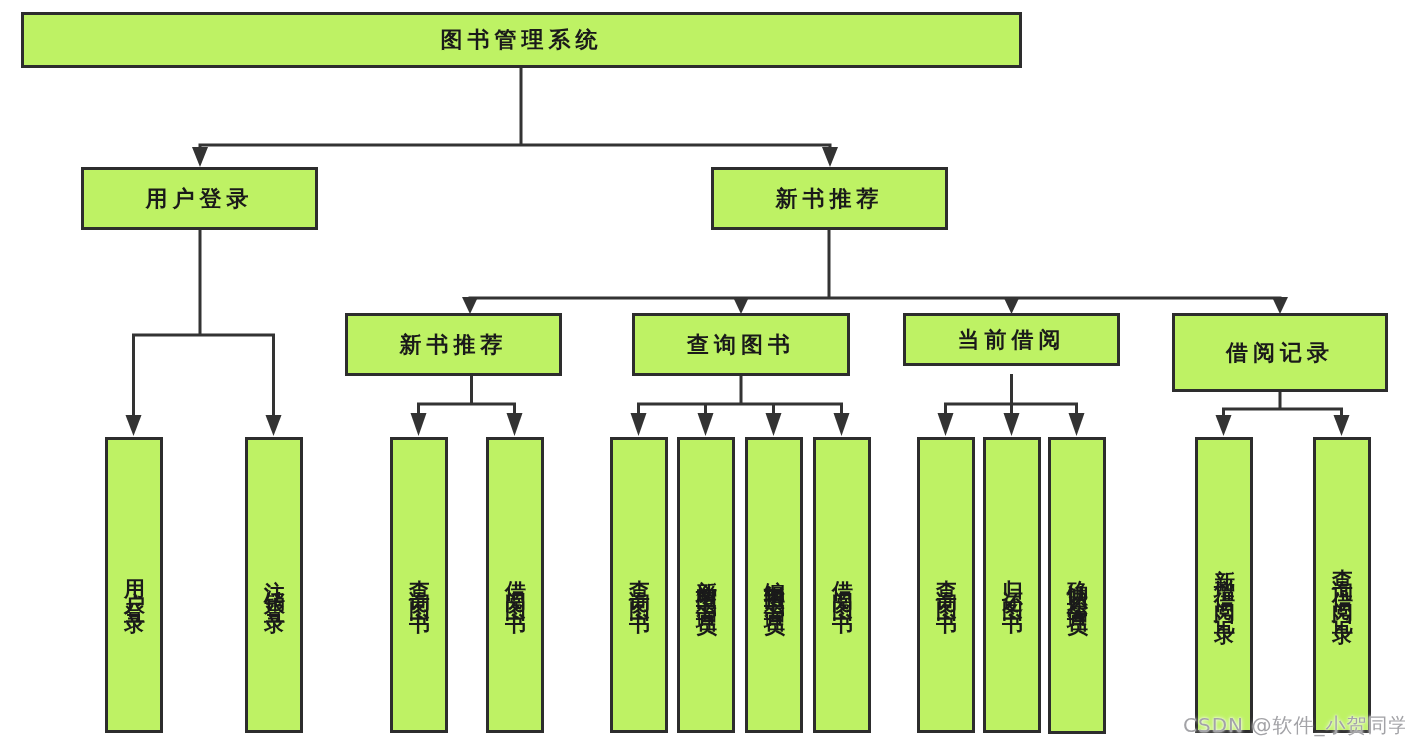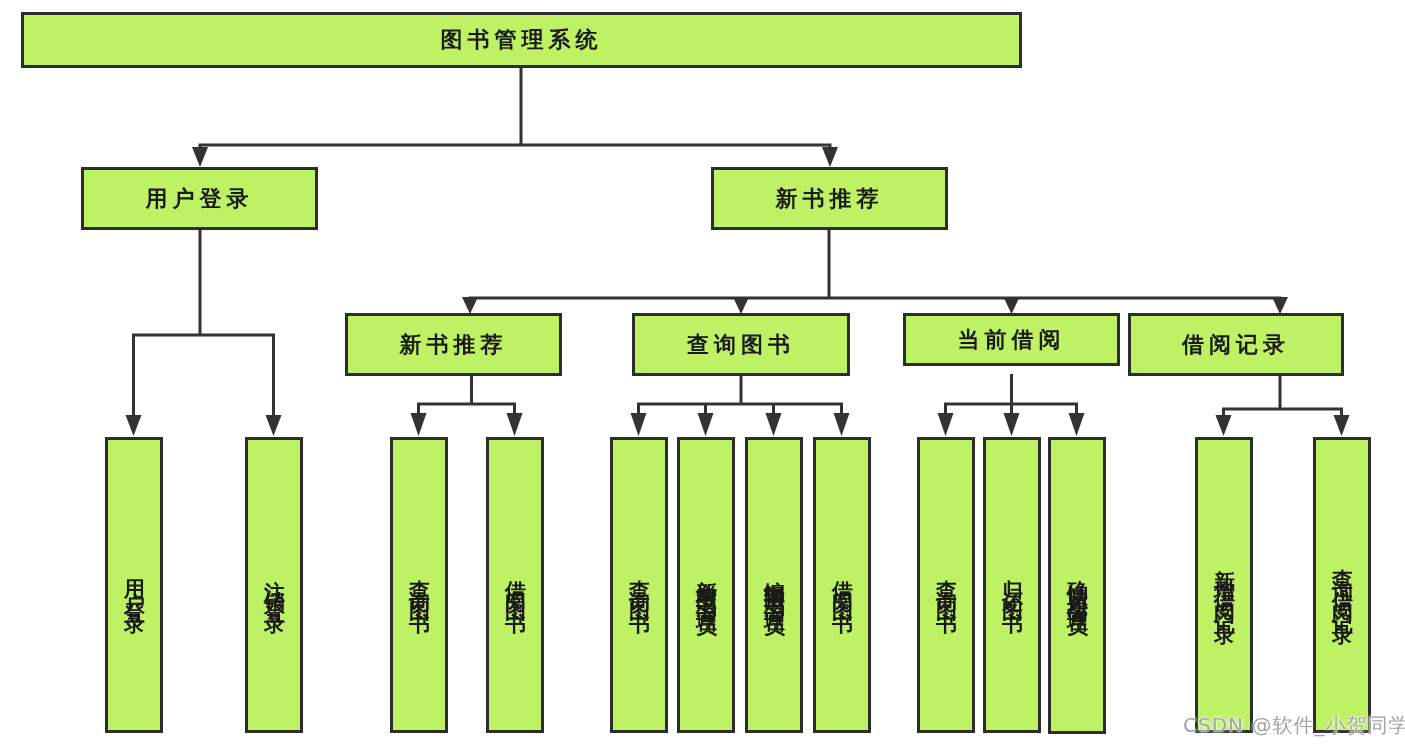--- a/index.html
+++ b/index.html
@@ -126,21 +126,21 @@
 
   <div class="box h" style="left:345px; top:313px; width:217px; height:63px">
     <span>新书推荐</span>
   </div>
   <div class="box h" style="left:632px; top:313px; width:218px; height:63px">
     <span>查询图书</span>
   </div>
   <div class="box h" style="left:903px; top:313px; width:217px; height:53px">
     <span>当前借阅</span>
   </div>
-  <div class="box h" style="left:1128px; top:313px; width:216px; height:63px">
+  <div class="box h" style="left:1172px; top:313px; width:216px; height:79px">
     <span>借阅记录</span>
   </div>
 
   <div class="box v" style="left:105px; top:437px; width:58px; height:296px">
     <span>用户登录</span>
   </div>
   <div class="box v" style="left:245px; top:437px; width:58px; height:296px">
     <span>注销登录</span>
   </div>
 

